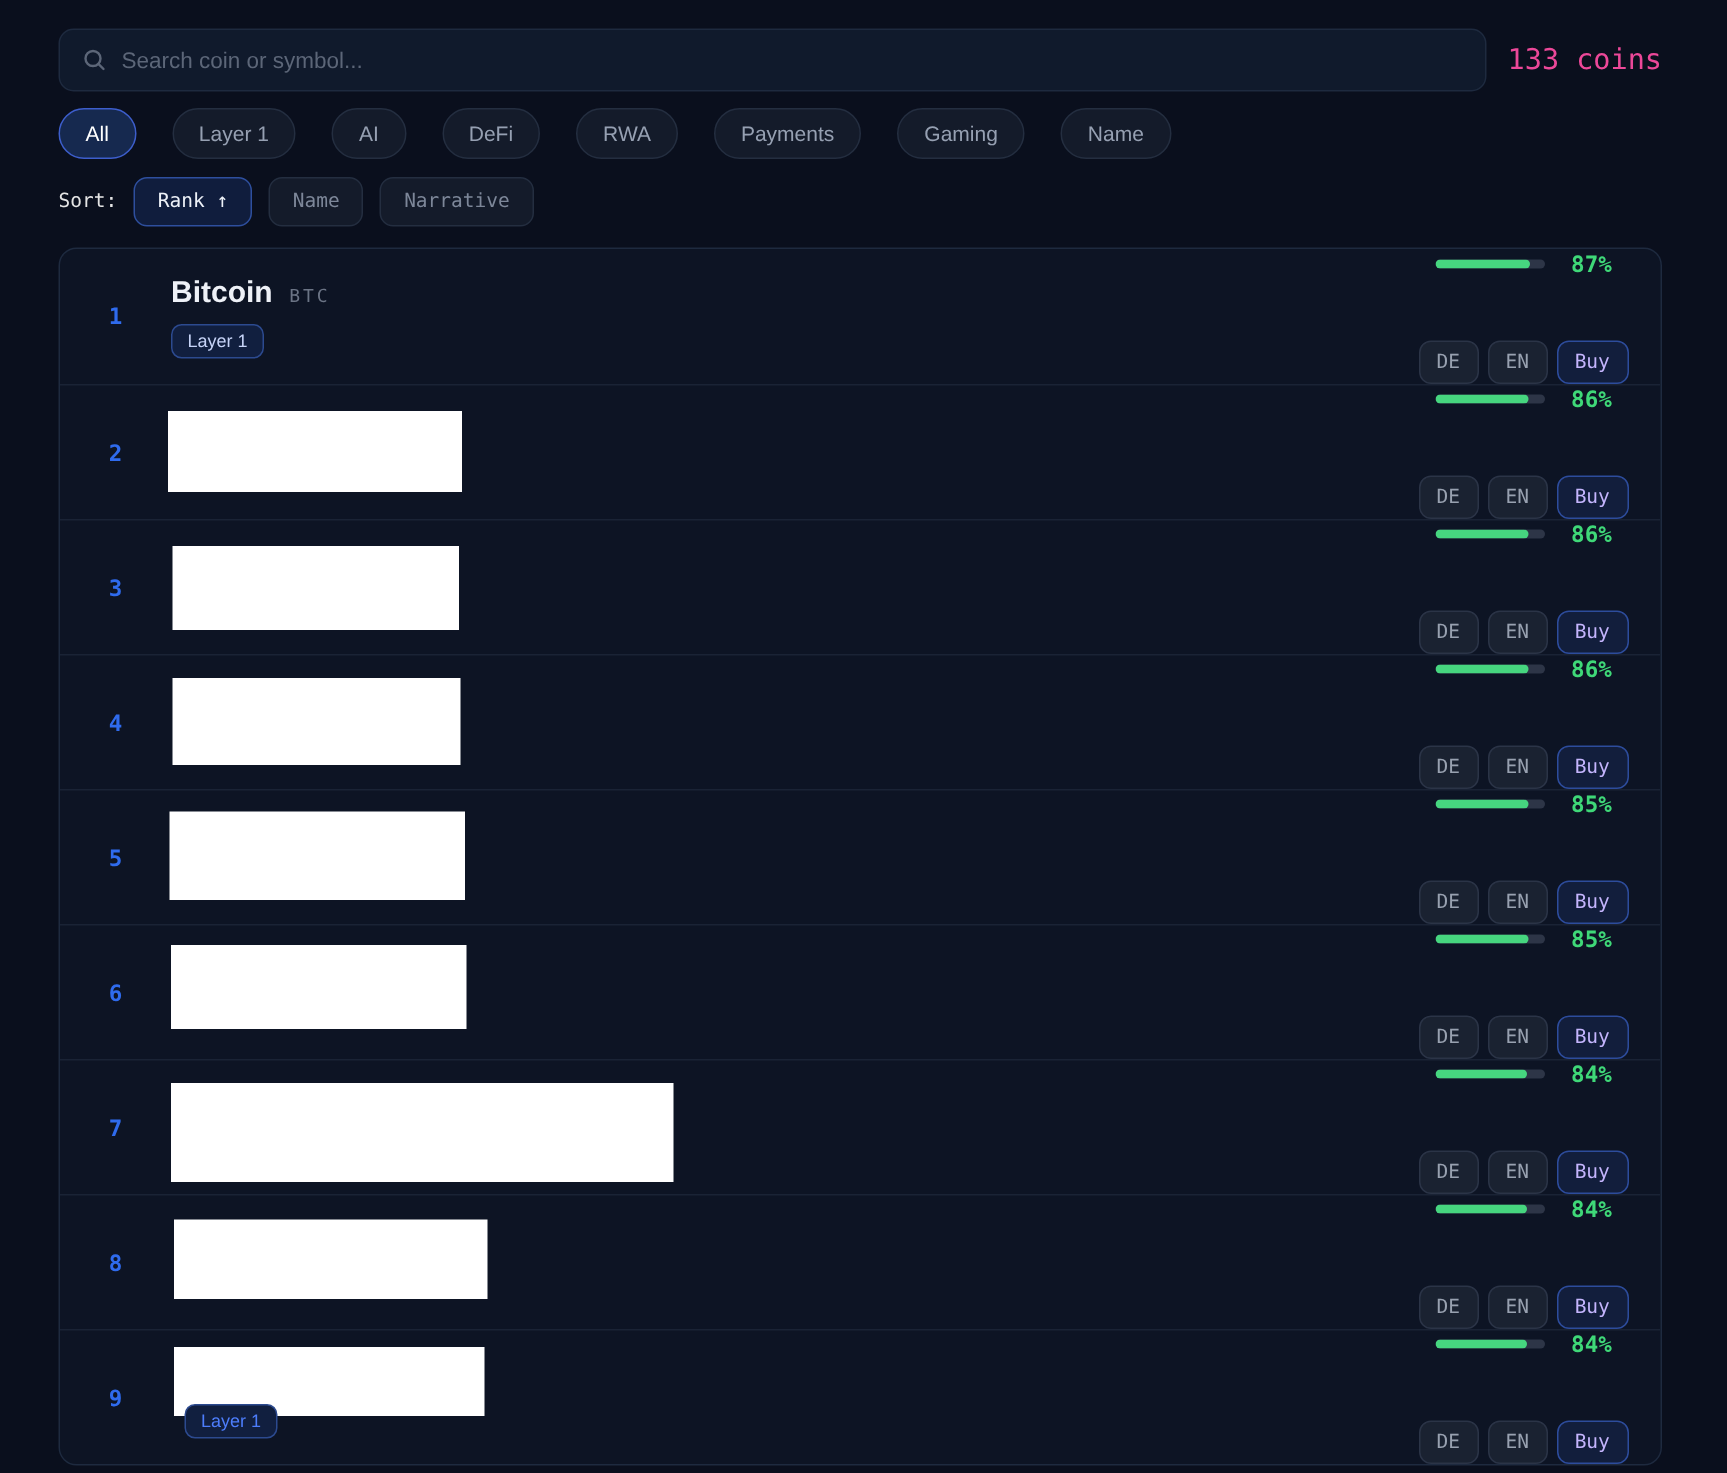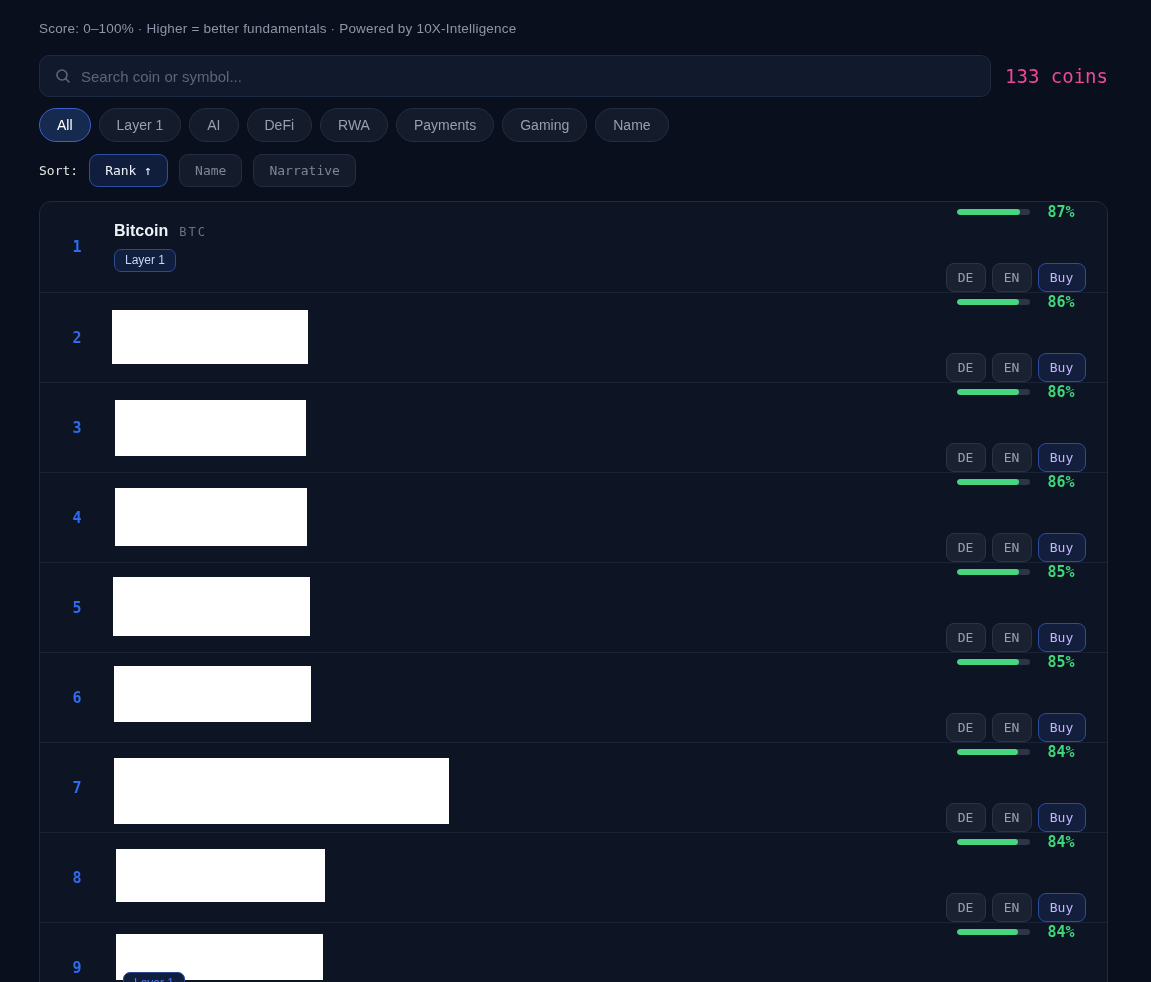--- a/index.html
+++ b/index.html
@@ -33,21 +33,21 @@
     display: flex; align-items: center; gap: 10px;
     padding: 0 15px;
   }
   .search-box .ph { color: #5c6678; font-size: 15px; }
   .coin-count {
     font-family: "DejaVu Sans Mono", monospace;
     font-size: 19px; color: #ec4899; white-space: nowrap;
   }
 
   
-  .chips { margin-top: 11px; display: flex; gap: 8px; }
+  .chips { margin-top: 11px; display: flex; gap: 24px; }
   .chip {
     height: 34px; padding: 0 17px;
     display: inline-flex; align-items: center;
     border-radius: 17px;
     background: #141b2a;
     border: 1px solid #242e40;
     color: #96a0b2; font-size: 14px;
     cursor: pointer; white-space: nowrap;
   }
   .chip.active { background: #16294f; border-color: #3d5ecc; color: #ffffff; }
@@ -76,21 +76,21 @@
   .row { height: 90px; display: flex; align-items: stretch; position: relative; }
   .row + .row { border-top: 1px solid #1a2335; }
   .rank-col {
     width: 74px; flex: none;
     display: flex; align-items: center; justify-content: center;
     font-family: "DejaVu Sans Mono", monospace;
     font-weight: bold; font-size: 15px; color: #2f6bed;
   }
   .info-col { position: relative; flex: 1 1 auto; display: flex; flex-direction: column; justify-content: center; }
   .identity .name-line { display: flex; align-items: baseline; gap: 11px; }
-  .coin-name { font-size: 16px; font-weight: bold; color: #eef1f7; }
+  .coin-name { font-size: 20px; font-weight: bold; color: #eef1f7; }
   .coin-symbol {
     font-family: "DejaVu Sans Mono", monospace;
     font-size: 12px; color: #6b7485; letter-spacing: 2px;
   }
   .badge {
     display: inline-block; margin-top: 9px; align-self: flex-start;
     font-size: 12px; color: #c6d3f7;
     background: #111f3f; border: 1px solid #2c4a8f;
     border-radius: 7px; padding: 3px 10px 4px;
   }
@@ -123,21 +123,20 @@
   }
   .btn-lang { width: 40px; background: #1a2231; border: 1px solid #2b3447; color: #98a1b0; }
   .btn-buy  { width: 48px; background: #121e3c; border: 1px solid #2d4c9c; color: #c4b5fd; }
 </style>
 </head>
 <body>
 
 <div class="viewport">
   <div class="page">
 
-    <div class="top-note">Score: 0–100%  ·  Higher = better fundamentals  ·  Powered by 10X-Intelligence</div>
 
     <div class="search-row">
       <div class="search-box">
         <span style="display:inline-flex;">
           <svg width="16" height="16" viewBox="0 0 16 16" fill="none">
             <circle cx="7" cy="7" r="5" stroke="#5c6678" stroke-width="1.6"></circle>
             <line x1="10.6" y1="10.6" x2="14" y2="14" stroke="#5c6678" stroke-width="1.6" stroke-linecap="round"></line>
           </svg>
         </span>
         <span class="ph">Search coin or symbol...</span>

